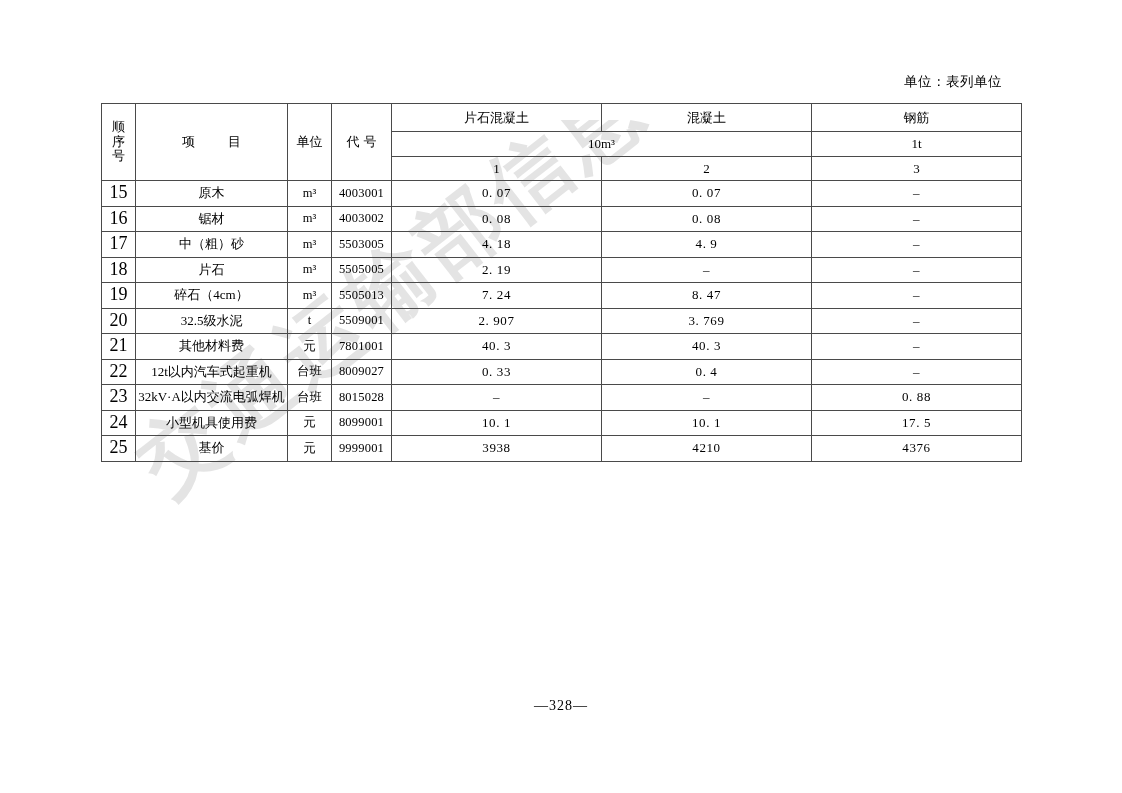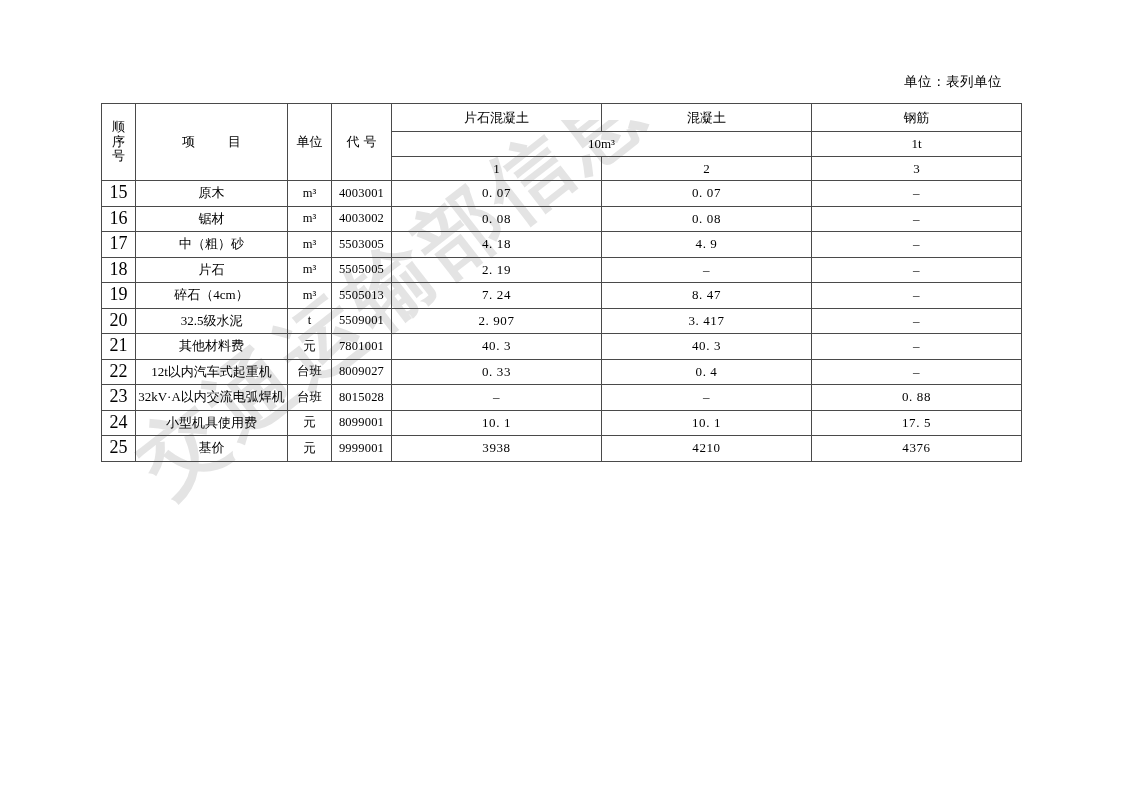--- a/index.html
+++ b/index.html
@@ -206,21 +206,21 @@
           <td class="val">7. 24</td>
           <td class="val">8. 47</td>
           <td class="val">–</td>
         </tr>
         <tr class="row-h">
           <td class="seq">20</td>
           <td class="item">32.5级水泥</td>
           <td class="unit">t</td>
           <td class="code">5509001</td>
           <td class="val">2. 907</td>
-          <td class="val">3. 417</td>
+          <td class="val">3. 769</td>
           <td class="val">–</td>
         </tr>
         <tr class="row-h">
           <td class="seq">21</td>
           <td class="item">其他材料费</td>
           <td class="unit">元</td>
           <td class="code">7801001</td>
           <td class="val">40. 3</td>
           <td class="val">40. 3</td>
           <td class="val">–</td>
@@ -262,14 +262,15 @@
           <td class="val">4376</td>
         </tr>
       </tbody>
     </table>
   </div>
 
   <div class="watermark">
     <span>交通运输部信息公开浏览专用</span>
   </div>
 
+  <div class="page-number">—328—</div>
 
 </div>
 
 </body></html>

